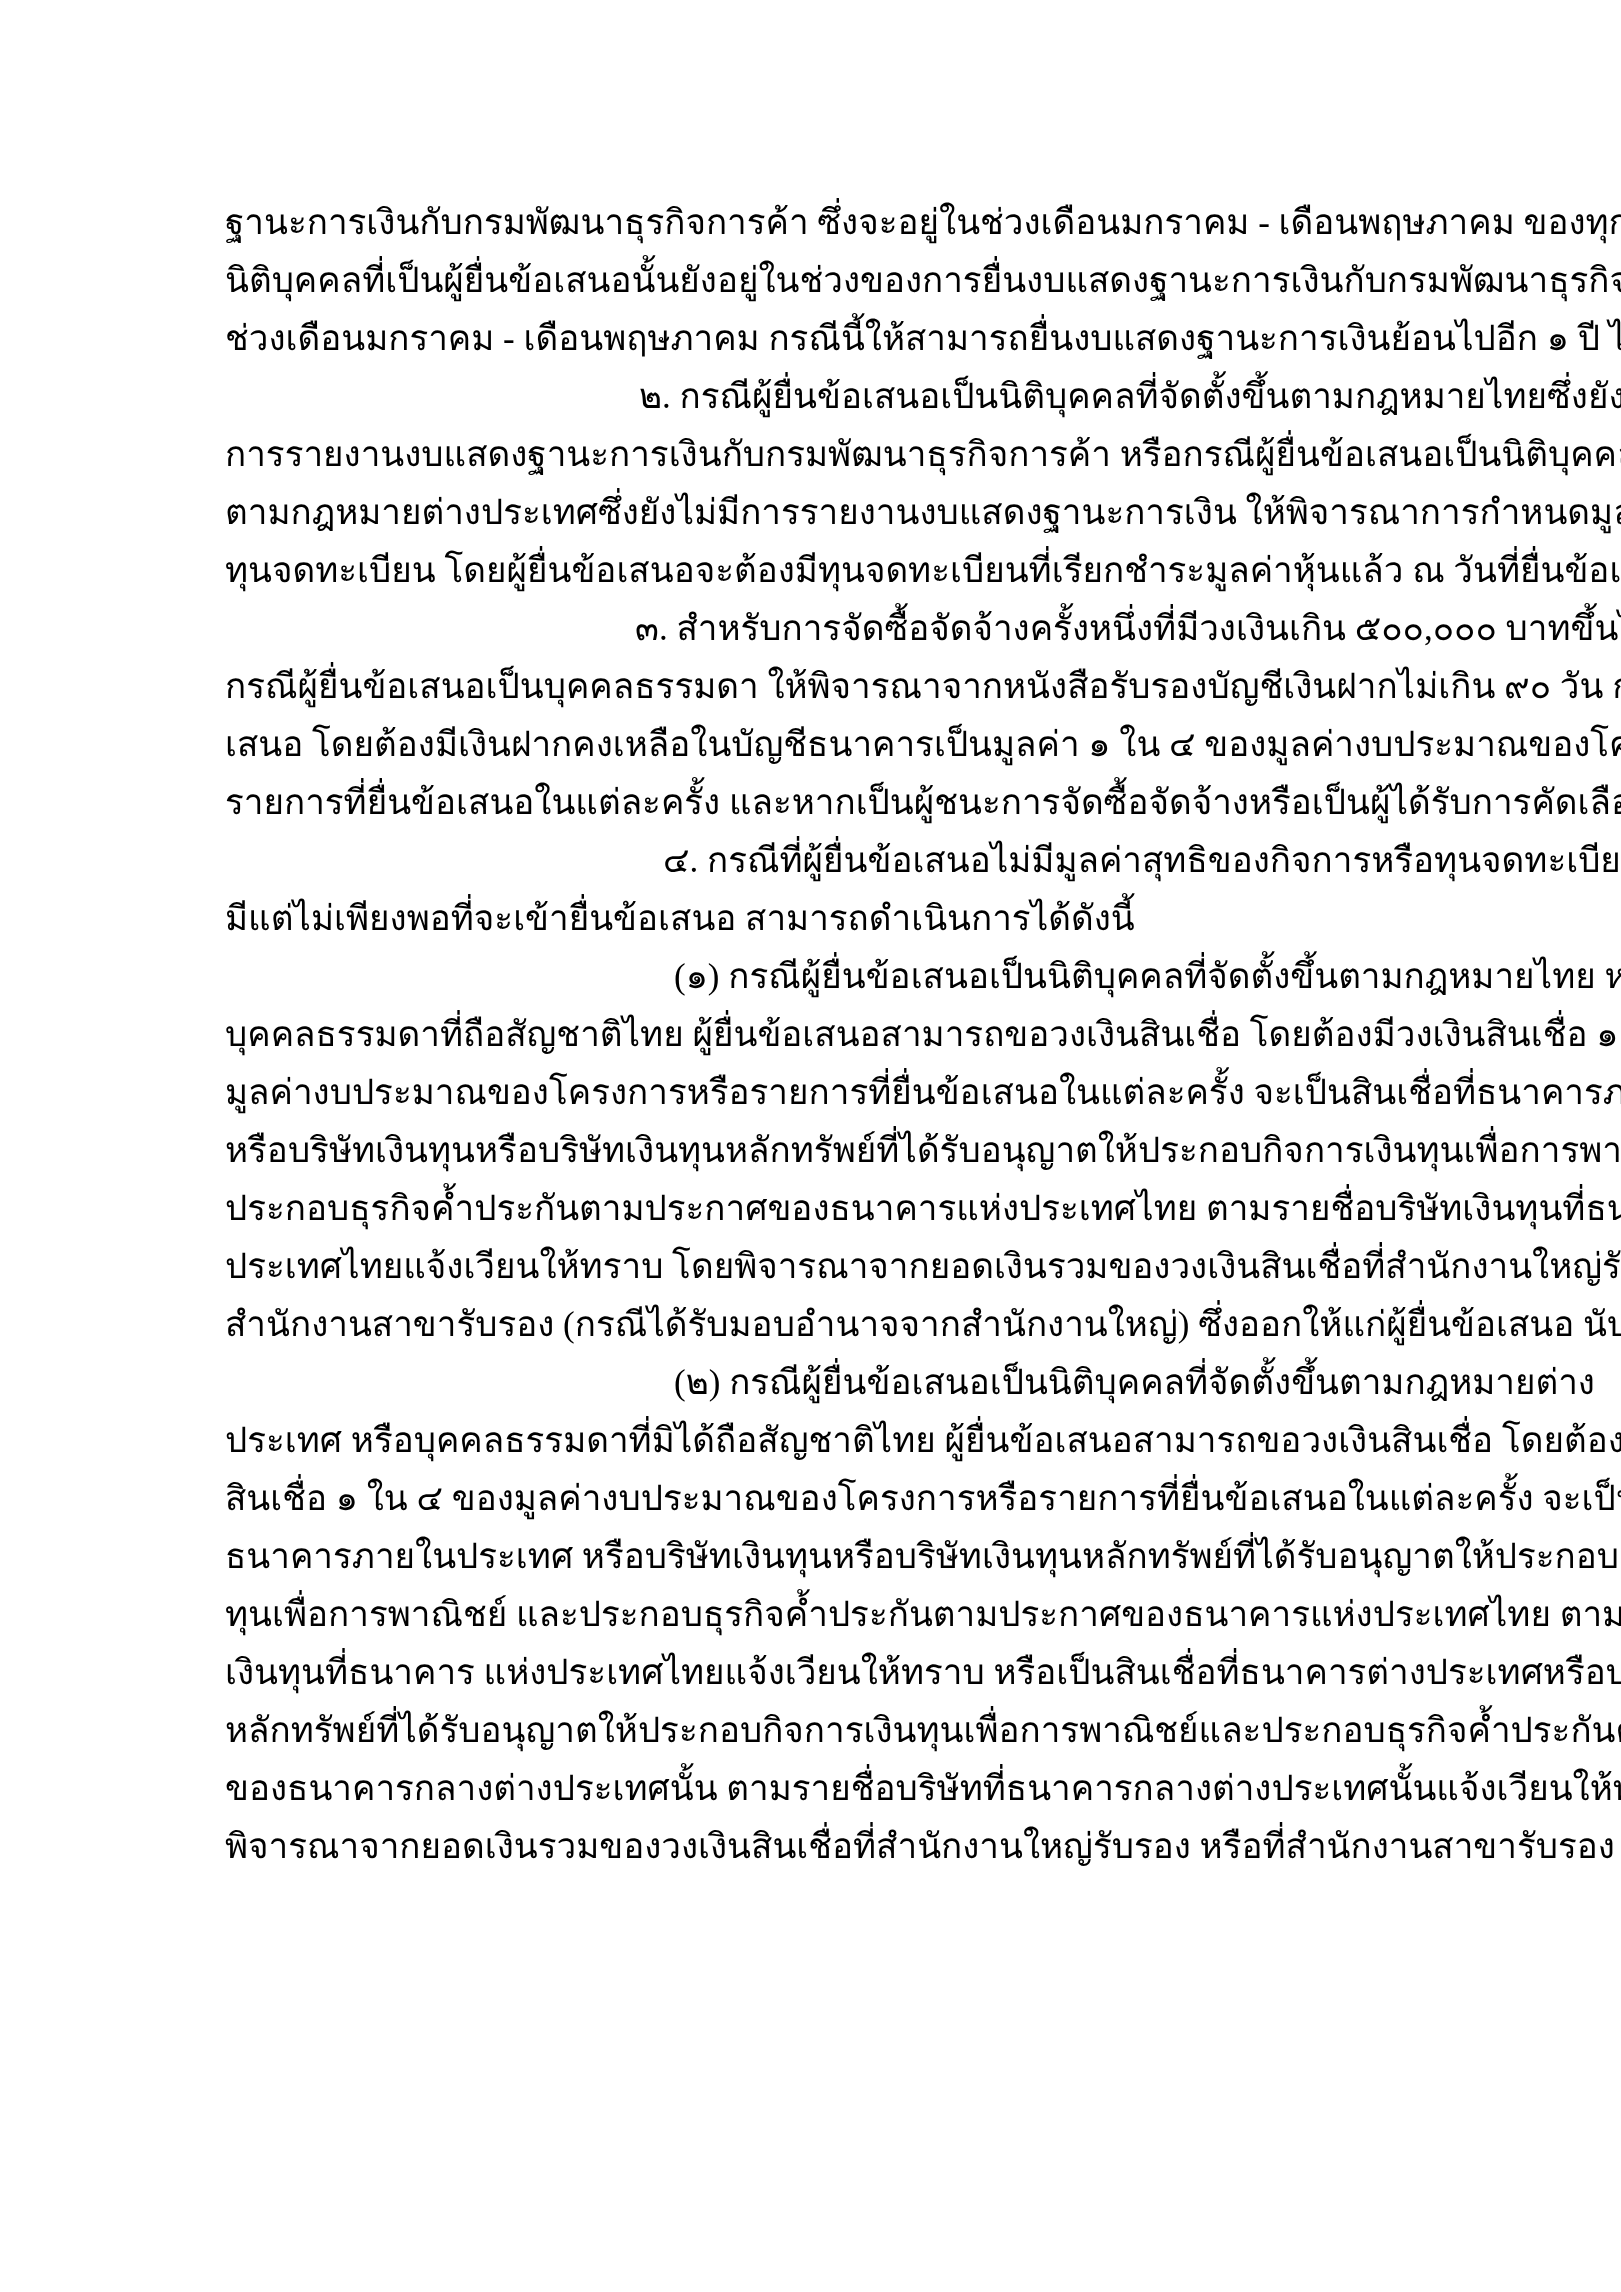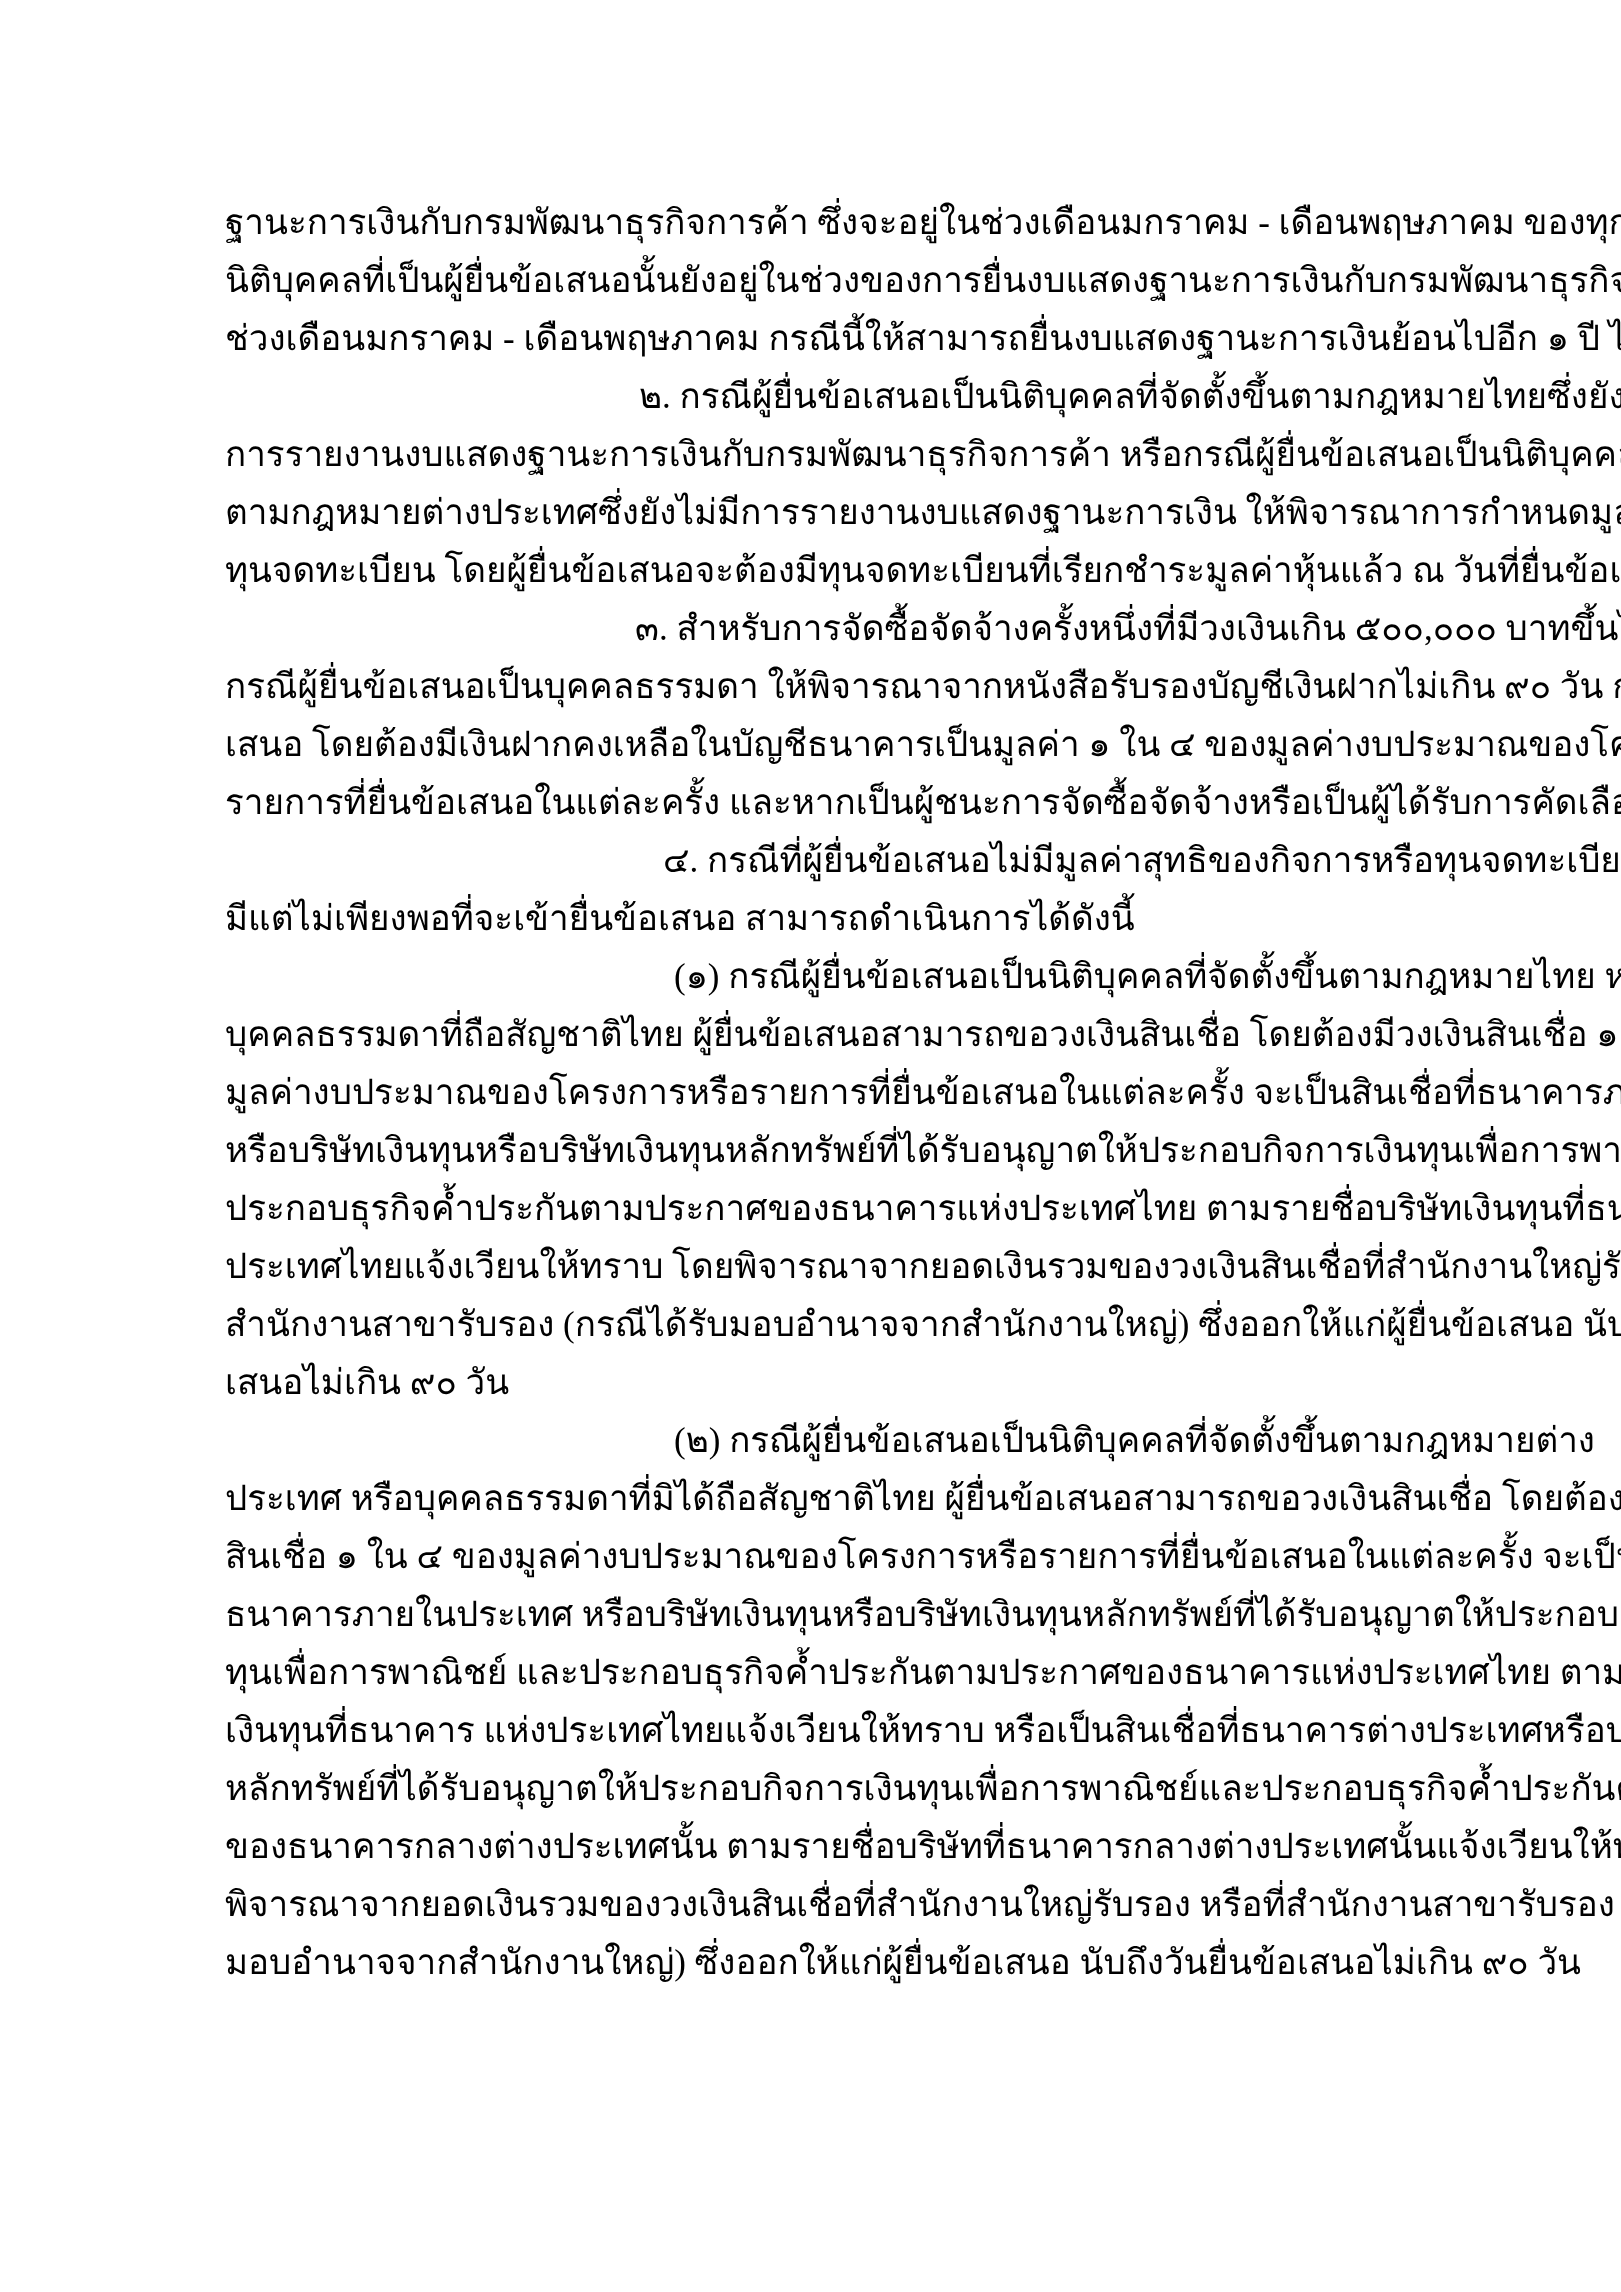--- a/index.html
+++ b/index.html
@@ -60,26 +60,24 @@
     <div class="line">รายการที่ยื่นข้อเสนอในแต่ละครั้ง และหากเป็นผู้ชนะการจัดซื้อจัดจ้างหรือเป็นผู้ได้รับการคัดเลือกจะต้อง</div>
     <div class="line ml-447">๔. กรณีที่ผู้ยื่นข้อเสนอไม่มีมูลค่าสุทธิของกิจการหรือทุนจดทะเบียน หรือ</div>
     <div class="line">มีแต่ไม่เพียงพอที่จะเข้ายื่นข้อเสนอ สามารถดำเนินการได้ดังนี้</div>
     <div class="line ml-458">(๑) กรณีผู้ยื่นข้อเสนอเป็นนิติบุคคลที่จัดตั้งขึ้นตามกฎหมายไทย หรือ</div>
     <div class="line">บุคคลธรรมดาที่ถือสัญชาติไทย ผู้ยื่นข้อเสนอสามารถขอวงเงินสินเชื่อ โดยต้องมีวงเงินสินเชื่อ ๑ ใน ๔ ของ</div>
     <div class="line">มูลค่างบประมาณของโครงการหรือรายการที่ยื่นข้อเสนอในแต่ละครั้ง จะเป็นสินเชื่อที่ธนาคารภายในประเทศ</div>
     <div class="line">หรือบริษัทเงินทุนหรือบริษัทเงินทุนหลักทรัพย์ที่ได้รับอนุญาตให้ประกอบกิจการเงินทุนเพื่อการพาณิชย์และ</div>
     <div class="line">ประกอบธุรกิจค้ำประกันตามประกาศของธนาคารแห่งประเทศไทย ตามรายชื่อบริษัทเงินทุนที่ธนาคารแห่ง</div>
     <div class="line">ประเทศไทยแจ้งเวียนให้ทราบ โดยพิจารณาจากยอดเงินรวมของวงเงินสินเชื่อที่สำนักงานใหญ่รับรอง หรือที่</div>
     <div class="line">สำนักงานสาขารับรอง (กรณีได้รับมอบอำนาจจากสำนักงานใหญ่) ซึ่งออกให้แก่ผู้ยื่นข้อเสนอ นับถึงวันยื่นข้อ</div>
-    <div class="line">เสนอไม่เกิน ๙๐ วัน</div>
     <div class="line ml-458">(๒) กรณีผู้ยื่นข้อเสนอเป็นนิติบุคคลที่จัดตั้งขึ้นตามกฎหมายต่าง</div>
     <div class="line">ประเทศ หรือบุคคลธรรมดาที่มิได้ถือสัญชาติไทย ผู้ยื่นข้อเสนอสามารถขอวงเงินสินเชื่อ โดยต้องมีวงเงิน</div>
     <div class="line">สินเชื่อ ๑ ใน ๔ ของมูลค่างบประมาณของโครงการหรือรายการที่ยื่นข้อเสนอในแต่ละครั้ง จะเป็นสินเชื่อที่</div>
     <div class="line">ธนาคารภายในประเทศ หรือบริษัทเงินทุนหรือบริษัทเงินทุนหลักทรัพย์ที่ได้รับอนุญาตให้ประกอบกิจการเงิน</div>
     <div class="line">ทุนเพื่อการพาณิชย์ และประกอบธุรกิจค้ำประกันตามประกาศของธนาคารแห่งประเทศไทย ตามรายชื่อบริษัท</div>
     <div class="line">เงินทุนที่ธนาคาร แห่งประเทศไทยแจ้งเวียนให้ทราบ หรือเป็นสินเชื่อที่ธนาคารต่างประเทศหรือบริษัทเงินทุน</div>
     <div class="line">หลักทรัพย์ที่ได้รับอนุญาตให้ประกอบกิจการเงินทุนเพื่อการพาณิชย์และประกอบธุรกิจค้ำประกันตามประกาศ</div>
     <div class="line">ของธนาคารกลางต่างประเทศนั้น ตามรายชื่อบริษัทที่ธนาคารกลางต่างประเทศนั้นแจ้งเวียนให้ทราบ โดย</div>
     <div class="line">พิจารณาจากยอดเงินรวมของวงเงินสินเชื่อที่สำนักงานใหญ่รับรอง หรือที่สำนักงานสาขารับรอง (กรณีได้รับ</div>
-    <div class="line">มอบอำนาจจากสำนักงานใหญ่) ซึ่งออกให้แก่ผู้ยื่นข้อเสนอ นับถึงวันยื่นข้อเสนอไม่เกิน ๙๐ วัน</div>
   </div>
 </div>
 
 
 </body></html>

